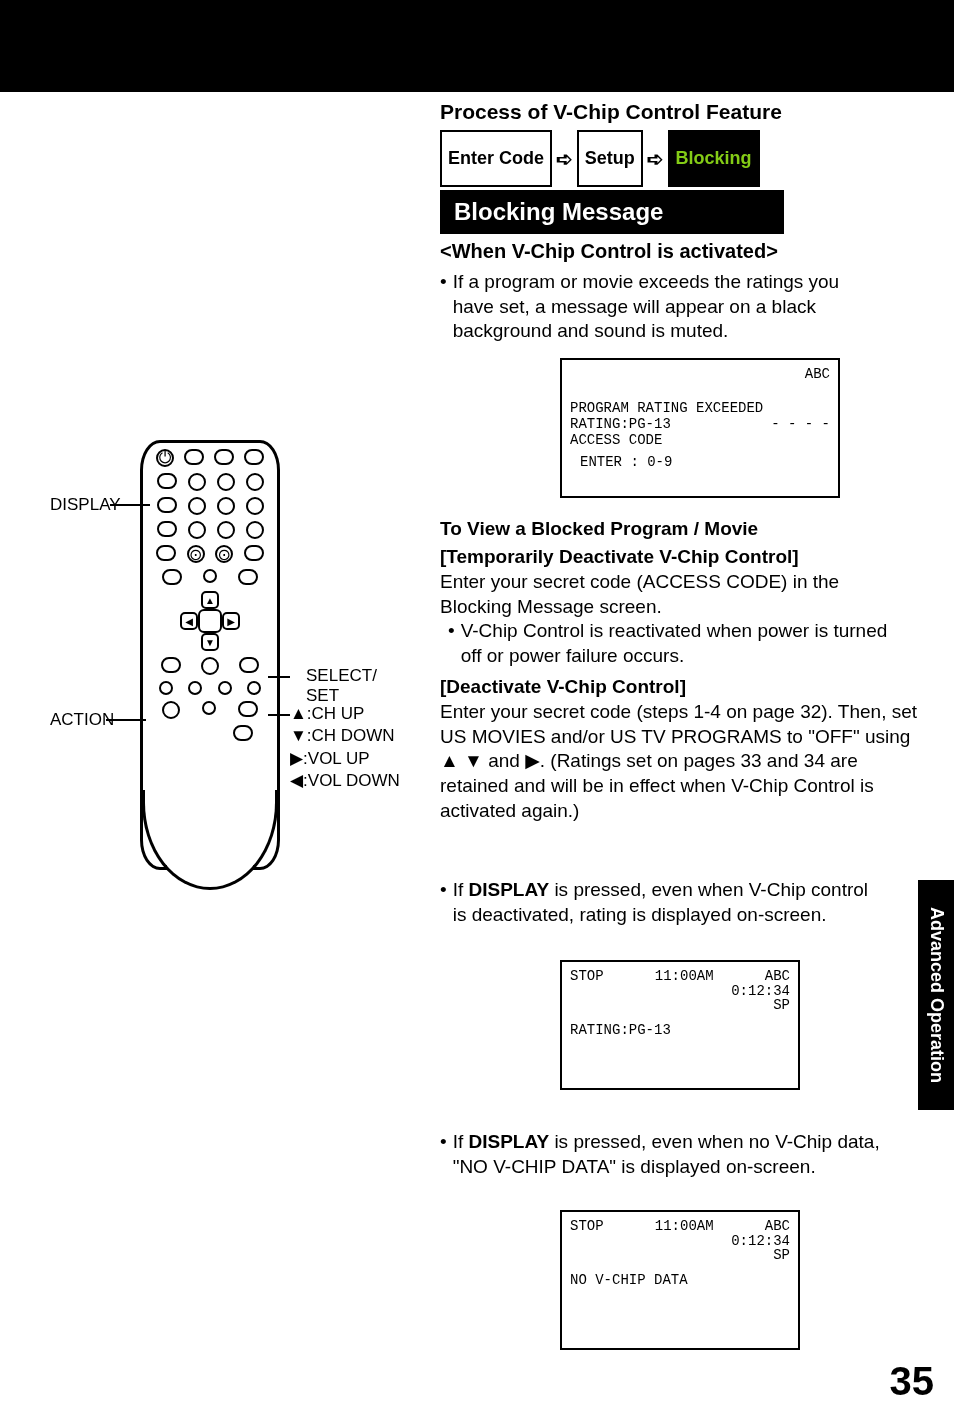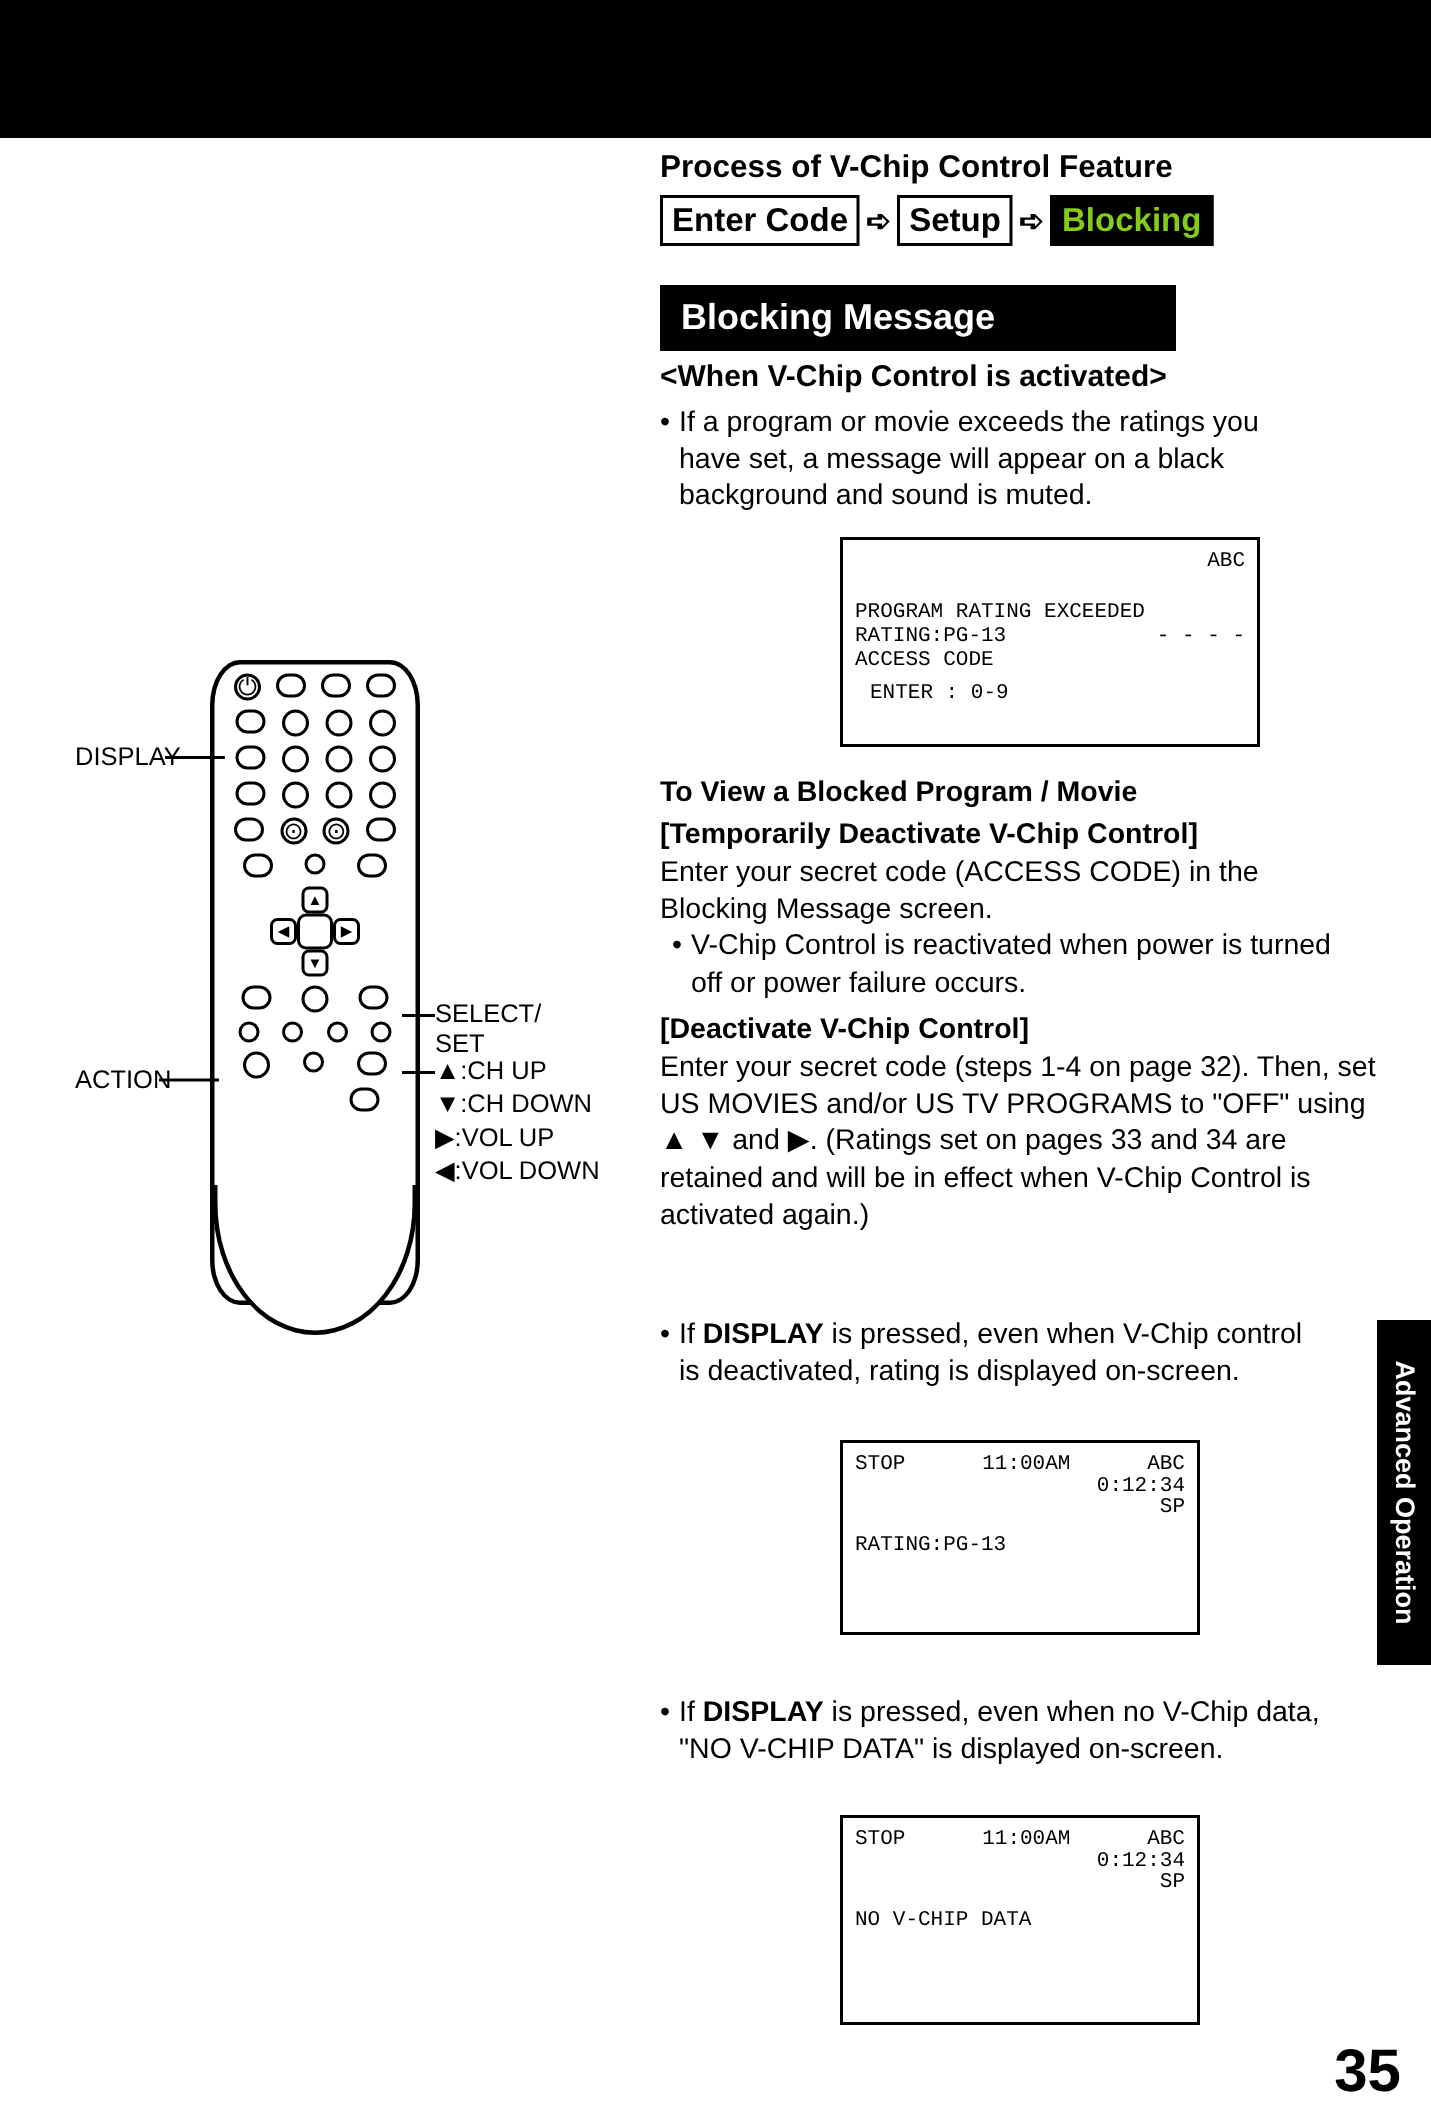--- a/index.html
+++ b/index.html
@@ -28,23 +28,23 @@
   .flow {
     position: absolute;
     top: 130px;
     left: 440px;
     display: flex;
     align-items: center;
     gap: 4px;
   }
   .flow-box {
     border: 2px solid #000;
-    padding: 2px 6px;
-    font-weight: bold;
-    font-size: 22px;
+    padding: 16px 6px;
+    font-weight: bold;
+    font-size: 18px;
     background: #fff;
   }
   .flow-box.inverted {
     background: #000;
     color: #84cc16;
     text-align: center;
   }
   .arrow {
     font-size: 20px;
     font-weight: bold;
@@ -431,21 +431,21 @@
         <div></div>
       <div class="rbtn"></div>
     </div>
   </div>
   <div class="remote-bottom-curve"></div>
 
   <div class="remote-label lbl-display">DISPLAY</div>
   <div class="lead lead-display"></div>
   <div class="remote-label lbl-action">ACTION</div>
   <div class="lead lead-action"></div>
-  <div class="remote-label lbl-select" style="white-space:pre-line;">SELECT/
+  <div class="remote-label lbl-select" style="white-space:pre-line;margin-left:16px;">SELECT/
 SET</div>
   <div class="lead lead-select"></div>
   <div class="remote-label lbl-chup tri">▲:CH UP</div>
   <div class="lead lead-chup"></div>
   <div class="remote-label lbl-chdown tri">▼:CH DOWN</div>
   <div class="remote-label lbl-volup tri">▶:VOL UP</div>
   <div class="remote-label lbl-voldown tri">◀:VOL DOWN</div>
 </div>
 
 <div class="side-tab">Advanced Operation</div>

